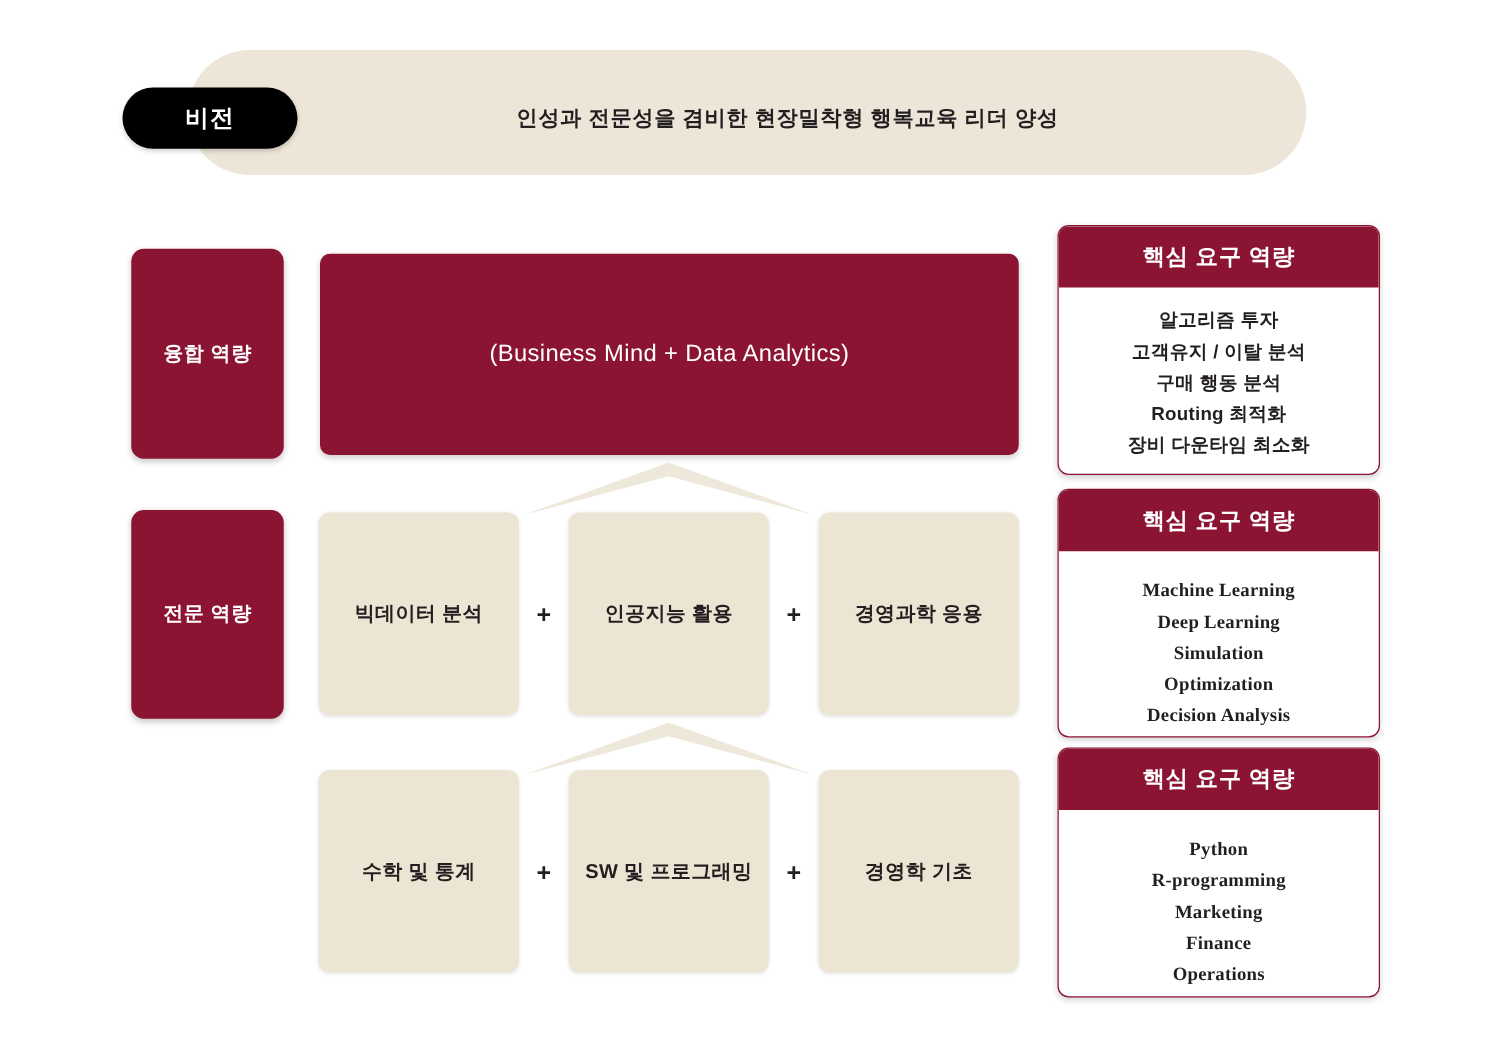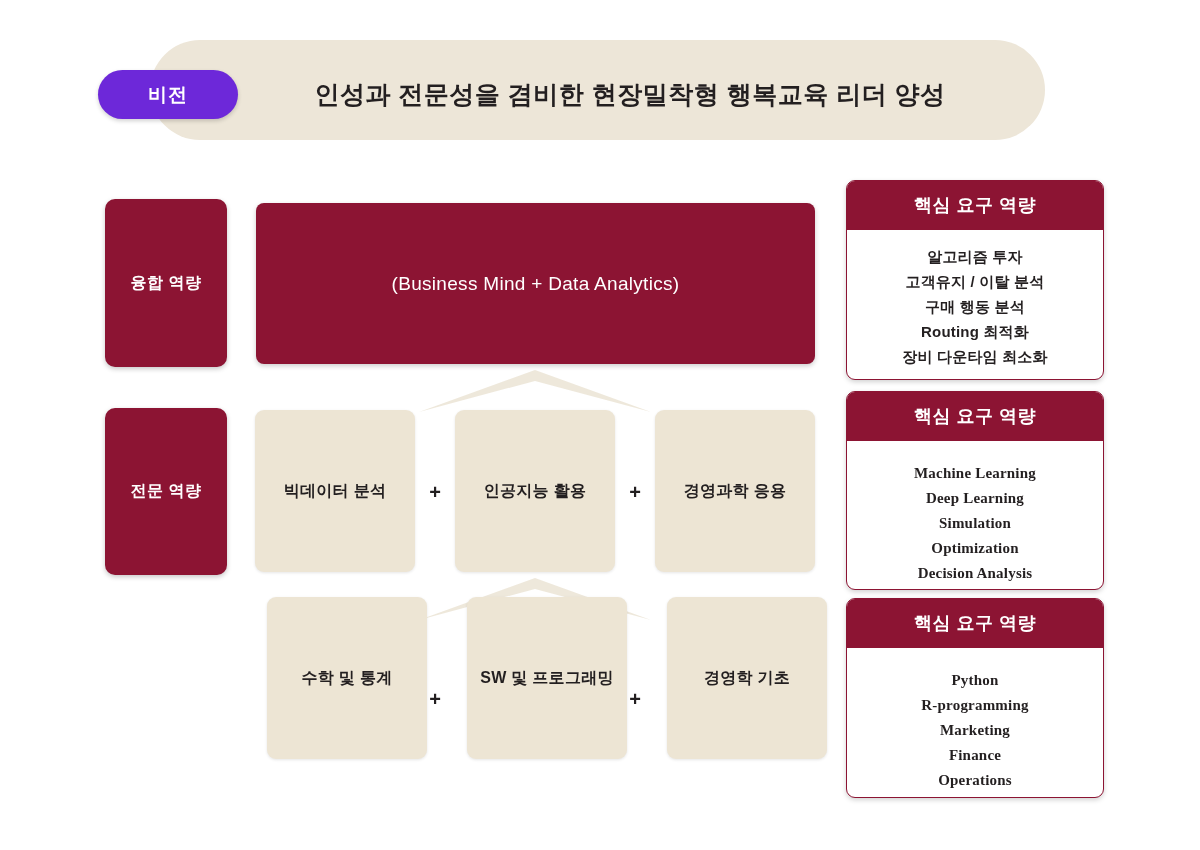--- a/index.html
+++ b/index.html
@@ -30,21 +30,21 @@
     height: 100px;
     background: #EDE6D8;
     border-radius: 50px;
   }
   .vision-pill {
     position: absolute;
     left: 98px;
     top: 70px;
     width: 140px;
     height: 49px;
-    background: #6d28d9;
+    background: #000000;
     border-radius: 30px;
     display: flex;
     align-items: center;
     justify-content: center;
     box-shadow: 0 2px 4px rgba(0,0,0,0.18);
   }
   .vision-pill span {
     color: #ffffff;
     font-size: 19px;
     font-weight: bold;
@@ -52,21 +52,21 @@
   }
   .vision-text {
     position: absolute;
     left: 250px;
     top: 72px;
     width: 760px;
     height: 45px;
     display: flex;
     align-items: center;
     justify-content: center;
-    font-size: 25px;
+    font-size: 17px;
     font-weight: bold;
     color: #231f20;
     letter-spacing: 0.5px;
   }
 
   
   .level-label {
     position: absolute;
     left: 105px;
     width: 122px;
@@ -126,21 +126,21 @@
     display: flex;
     align-items: center;
     justify-content: center;
     font-size: 16px;
     font-weight: bold;
     color: #231f20;
     box-shadow: 0 1px 3px rgba(0,0,0,0.10);
     letter-spacing: 0.3px;
   }
   .row2 .skill-box { top: 410px; height: 162px; }
-  .row3 .skill-box { top: 597px; height: 162px; margin-left: 12px; }
+  .row3 .skill-box { top: 616px; height: 162px; }
   .col-a { left: 255px; }
   .col-b { left: 455px; }
   .col-c { left: 655px; }
 
   .plus {
     position: absolute;
     width: 40px;
     height: 24px;
     display: flex;
     align-items: center;

